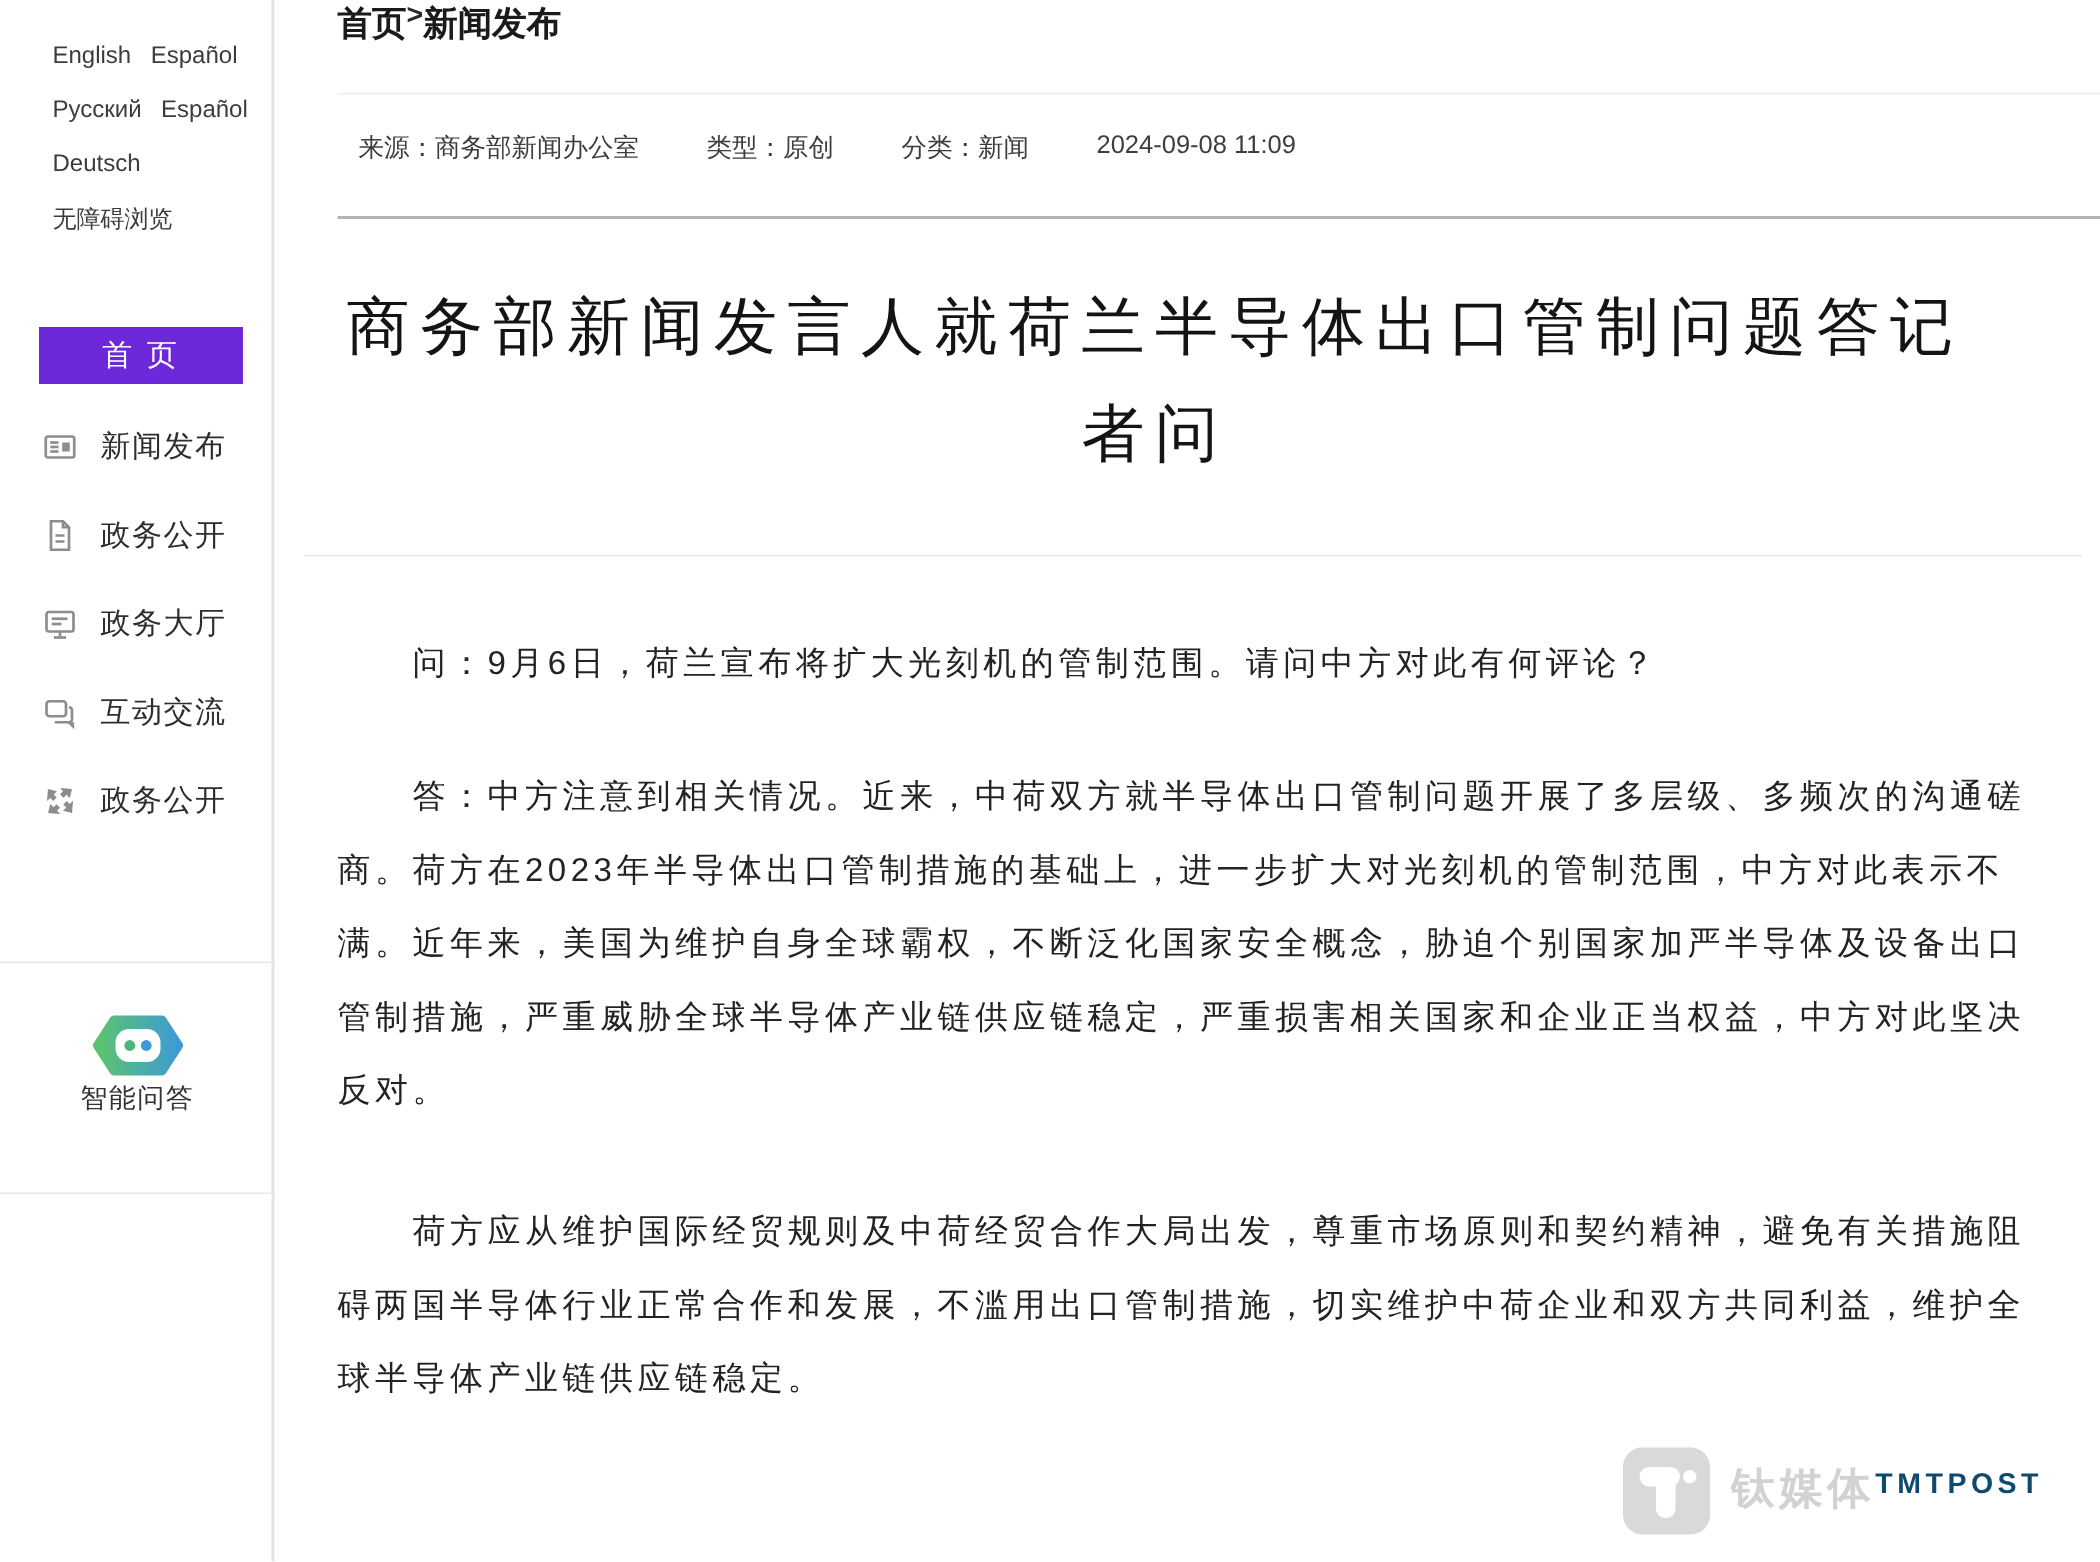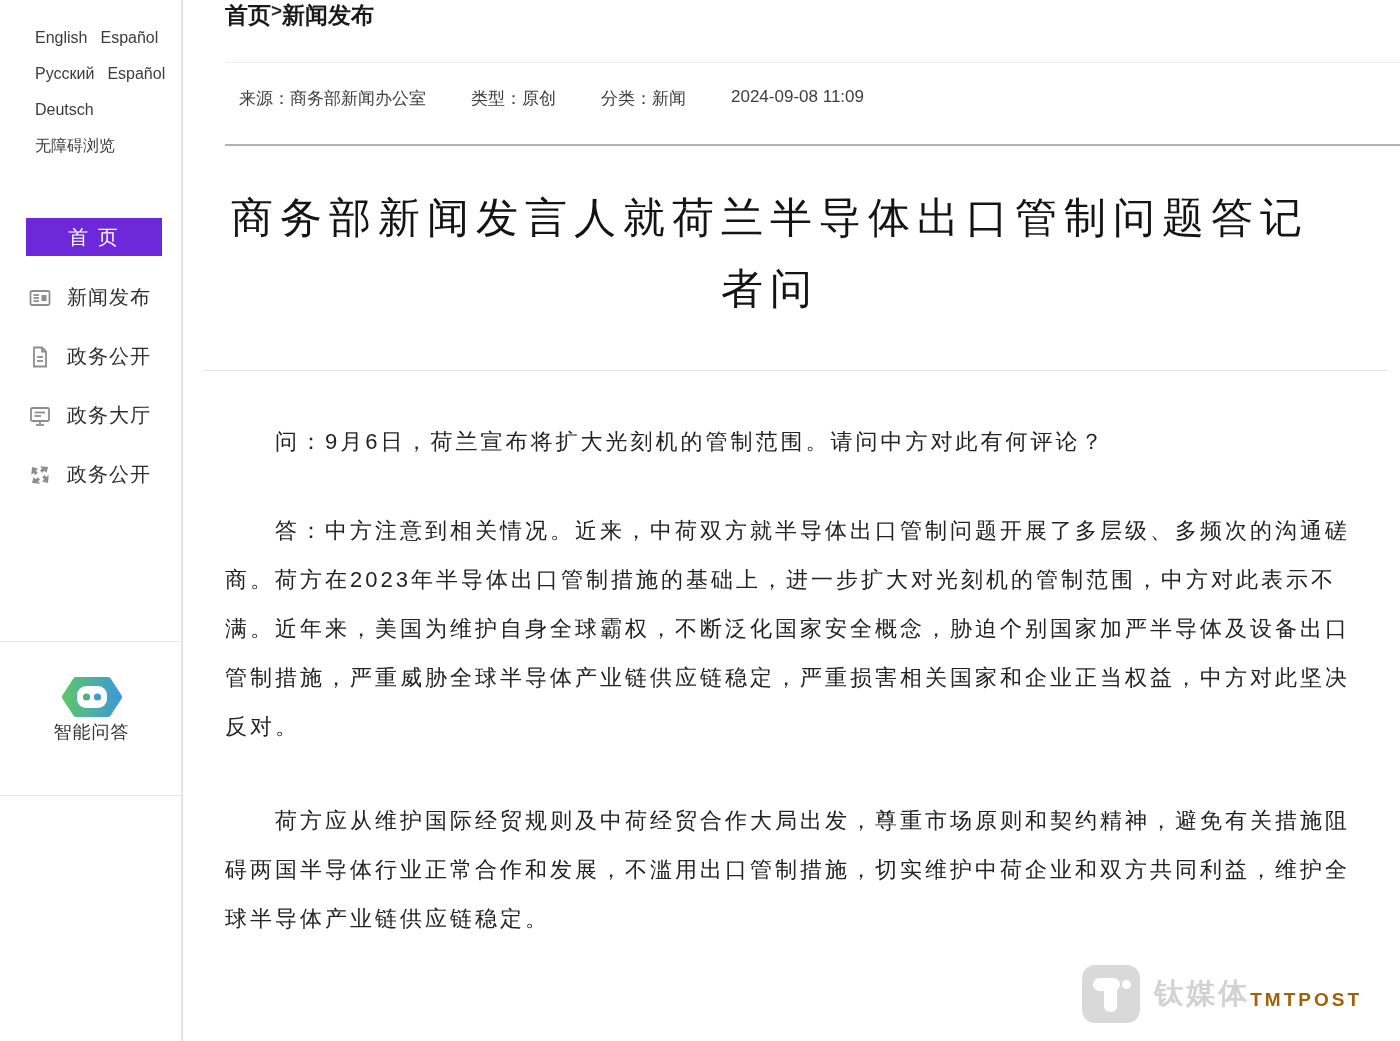--- a/index.html
+++ b/index.html
@@ -47,21 +47,21 @@
   .p-last { margin-top:45px; }
 
   
   .watermark { position:absolute; right:38px; bottom:18px; display:flex; align-items:center; gap:14px; }
   .wm-logo { position:relative; width:58px; height:58px; background:#d9d9d9; border-radius:13px; }
   .wm-logo .bar-h { position:absolute; left:11px; top:13px; width:27px; height:13px; background:#fff; border-radius:7px; }
   .wm-logo .bar-v { position:absolute; left:22px; top:14px; width:13px; height:33px; background:#fff; border-radius:6px; }
   .wm-logo .dot  { position:absolute; right:9px; top:15px; width:9px; height:9px; background:#fff; border-radius:50%; }
   .wm-text { display:flex; flex-direction:row; line-height:1.1; }
   .wm-cn { font-size:29px; color:#d2d2d2; font-weight:700; letter-spacing:3px; }
-  .wm-en { font-size:19px; color:#a16207; font-weight:700; letter-spacing:3px; margin-top:12px; }
+  .wm-en { font-size:19px; color:#0c4a6e; font-weight:700; letter-spacing:3px; margin-top:2px; }
 </style>
 </head>
 <body>
 
 <div class="page">
 
   <aside class="sidebar">
     <div class="langs">
       <div class="lang-row">
         <span class="lang-link">English</span>
@@ -103,20 +103,28 @@
       </div>
       <div class="menu-item">
         <svg viewBox="0 0 24 24" fill="none" stroke="#8d8d8d" stroke-width="1.8">
           <rect x="3" y="4" width="18" height="13" rx="1.5"></rect>
           <line x1="6.5" y1="8.5" x2="17" y2="8.5"></line>
           <line x1="6.5" y1="12" x2="13" y2="12"></line>
           <line x1="12" y1="17" x2="12" y2="20"></line>
           <line x1="8" y1="21" x2="16" y2="21"></line>
         </svg>
         <span class="menu-label">政务大厅</span>
+      </div>
+      <div class="menu-item">
+        <svg viewBox="0 0 24 24" fill="none" stroke="#8d8d8d" stroke-width="1.8">
+          <rect x="3" y="4.5" width="13" height="10" rx="2"></rect>
+          <path d="M8.5 18.5 h9.5 a2 2 0 0 0 2 -2 v-6 a2 2 0 0 0 -2 -2"></path>
+          <path d="M18 18.5 l2.5 2.5 v-2.5"></path>
+        </svg>
+        <span class="menu-label">互动交流</span>
       </div>
       <div class="menu-item">
         <svg viewBox="0 0 24 24" fill="#8d8d8d" stroke="none">
           <path d="M4 4 l6 1.5 -2.2 2.2 2 2 -2.3 2.3 -2 -2 L3.3 12 z"></path>
           <path d="M20 4 l-1.5 6 -2.2 -2.2 -2 2 -2.3 -2.3 2 -2 L12 3.3 z"></path>
           <path d="M4 20 l1.5 -6 2.2 2.2 2 -2 2.3 2.3 -2 2 2.2 2.2 z"></path>
           <path d="M20 20 l-6 -1.5 2.2 -2.2 -2 -2 2.3 -2.3 2 2 2.2 -2.2 z"></path>
         </svg>
         <span class="menu-label">政务公开</span>
       </div>

